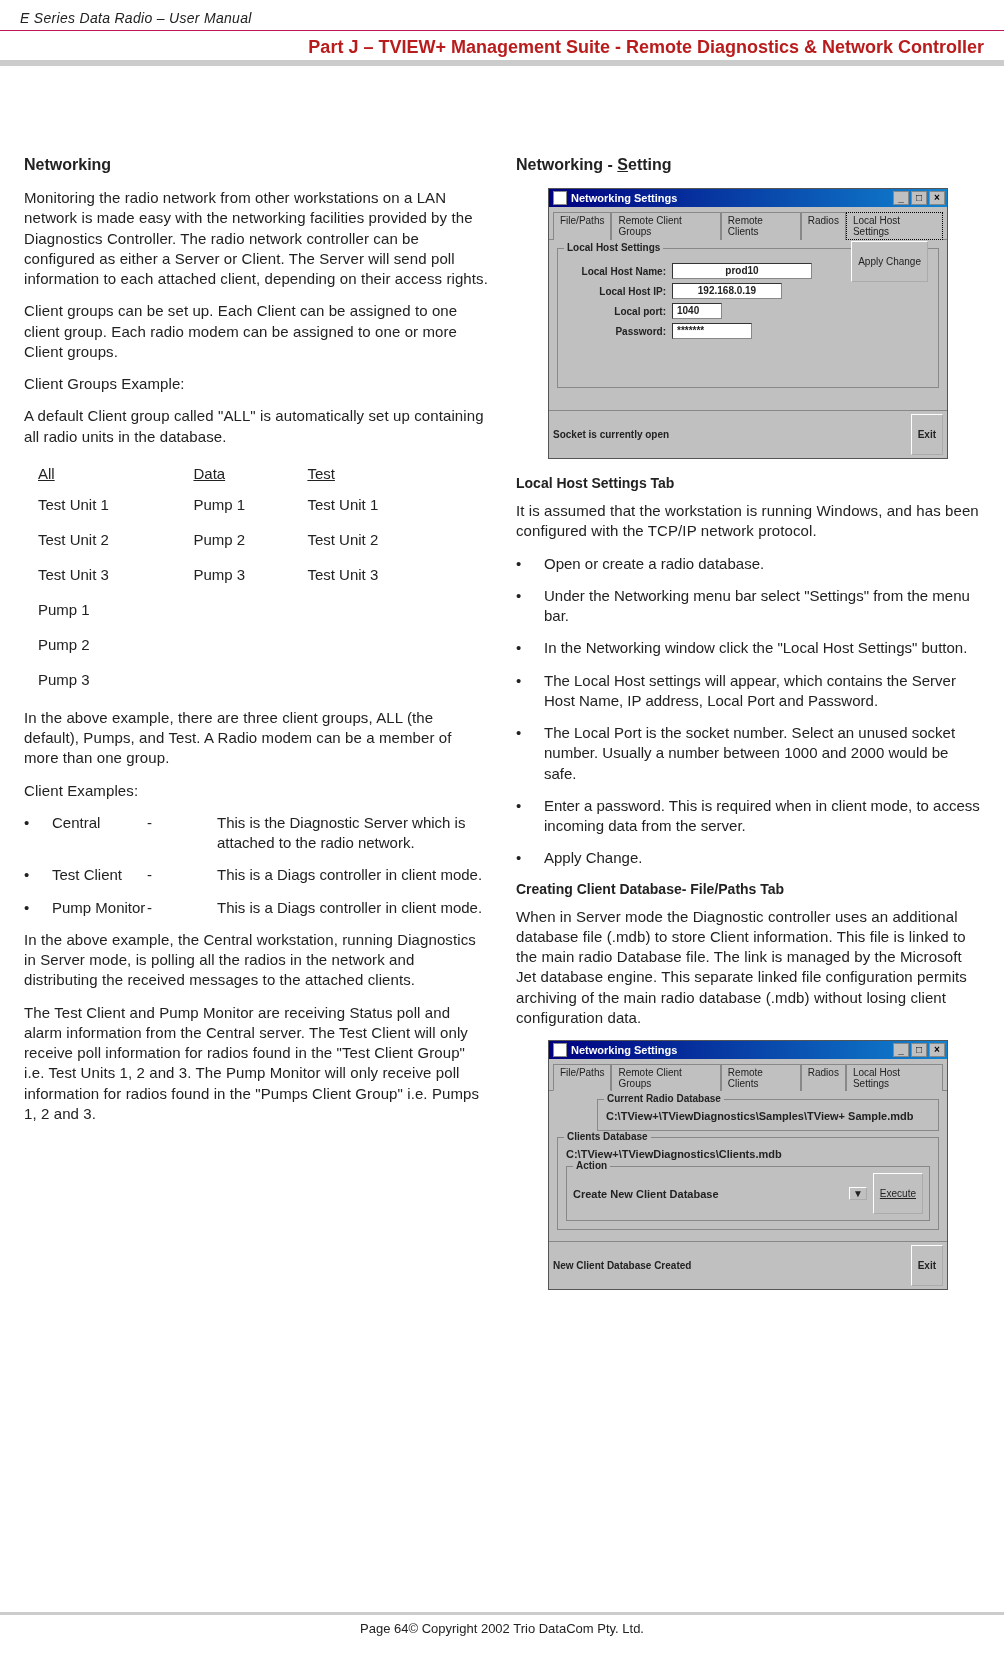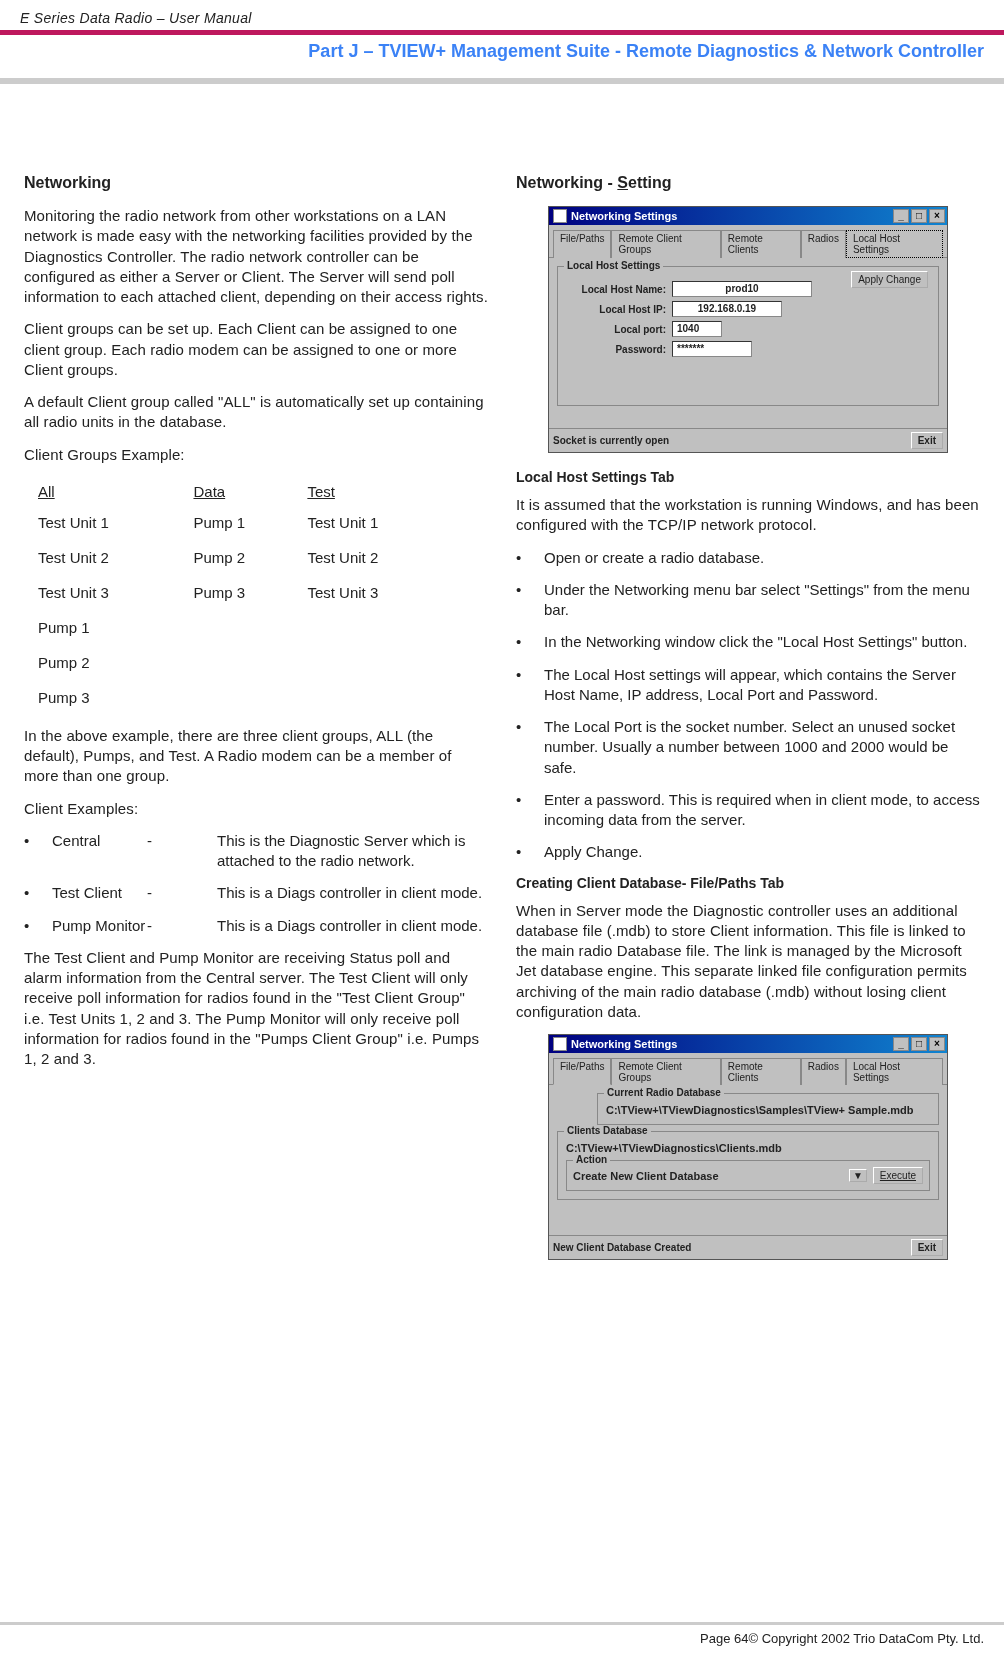--- a/index.html
+++ b/index.html
@@ -12,27 +12,27 @@
     position: relative;
   }
   .header-doc {
     padding: 10px 20px 4px 20px;
     font-size: 14px;
     font-style: italic;
     letter-spacing: 0.3px;
   }
   .part-title {
     background: #fff;
-    border-top: 5px solid #be185d;
-    padding: 6px 20px 16px 20px;
+    border-top: 1px solid #be185d;
+    padding: 6px 20px 2px 20px;
     text-align: right;
     font-family: Arial, sans-serif;
     font-weight: bold;
     font-size: 18px;
-    color: #3b82f6;
+    color: #b91c1c;
   }
   .top-rule-bar {
     height: 6px;
     background: #ccc;
     margin: 0 0 90px 0;
   }
   .columns {
     display: flex;
     gap: 28px;
     padding: 0 24px;
@@ -149,53 +149,53 @@
   }
   .groupbox .gb-title{
     position:absolute;top:-7px;left:6px;background:#c0c0c0;font-weight:bold;font-size:10px;padding:0 3px;
   }
   .formrow{display:flex;align-items:center;margin:4px 0;}
   .formrow .lbl{width:100px;text-align:right;font-size:10px;margin-right:6px;font-weight:bold;}
   .formrow .inp{
     border:1px inset #888;background:#fff;height:16px;padding:1px 4px;font-size:10px;font-weight:bold;text-align:center;
   }
   .btn3d{
-    border:1px outset #fff;background:#c0c0c0;padding:2px 6px;font-size:10px;
+    border:1px outset #fff;background:#c0c0c0;padding:14px 6px;font-size:10px;
   }
   .statusbar{
     display:flex;align-items:center;border-top:1px solid #888;background:#c0c0c0;
     padding:3px 4px;font-size:10px;font-weight:bold;
   }
   .statusbar .spacer{flex:1;}
 
   
   .footer{
-    position:absolute;left:0;right:0;bottom:14px;
+    position:absolute;left:0;right:0;bottom:24px;
     padding:6px 20px 0 20px;
     border-top:3px solid #ccc;
-    display:flex;justify-content:flex-end;
+    display:flex;justify-content:center;
     font-size:13px;
     font-family:"Arial Narrow",Arial,sans-serif;
   }
 </style>
 </head>
 <body>
 
 <div class="header-doc">E Series Data Radio – User Manual</div>
 <div class="part-title">Part J – TVIEW+ Management Suite -  Remote Diagnostics &amp; Network Controller</div>
 <div class="top-rule-bar"></div>
 
 <div class="columns">
 
   <div class="col">
     <div class="section-head uline">Networking</div>
     <p class="body">Monitoring the radio network from other workstations on a LAN network is made easy with the networking facilities provided by the Diagnostics Controller.  The radio network controller can be configured as either a Server or Client.  The Server will send poll information to each attached client, depending on their access rights.</p>
     <p class="body">Client groups can be set up.  Each Client can be assigned to one client group.  Each radio modem can be assigned to one or more Client groups.</p>
+    <p class="body">Client Groups Example:</p>
     <p class="body">A default Client group called "ALL" is automatically set up containing all radio units in the database.</p>
-    <p class="body">Client Groups Example:</p>
 
     <table class="groups-table">
       <tbody>
           <tr>
         <th>All</th>
         <th>Data</th>
         <th>Test</th>
       </tr>
       <tr>
             <td>Test Unit 1</td>
@@ -247,20 +247,21 @@
         <span class="desc">This is a Diags controller in client mode.</span>
       </div>
       <div class="client-ex-row">
         <span class="dot">•</span>
         <span class="name">Pump Monitor</span>
         <span class="dash">-</span>
         <span class="desc">This is a Diags controller in client mode.</span>
       </div>
     </div>
 
+    <p class="body">In the above example, the Central workstation, running Diagnostics in Server mode, is polling all the radios in the network and distributing the received messages to the attached clients.</p>
     <p class="body">The Test Client and Pump Monitor are receiving Status poll and alarm information from the Central server.  The Test Client will only receive poll information for radios found in the "Test Client Group" i.e. Test Units 1, 2 and 3.  The Pump Monitor will only receive poll information for radios found in the "Pumps Client Group" i.e. Pumps 1, 2 and 3.</p>
   </div>
 
   <div class="col">
     <div class="section-head">
       <span>Networking - </span><span style="text-decoration:underline;">S</span><span>etting</span>
     </div>
 
     <div class="winshot" style="width:400px;">
       <div class="titlebar">

